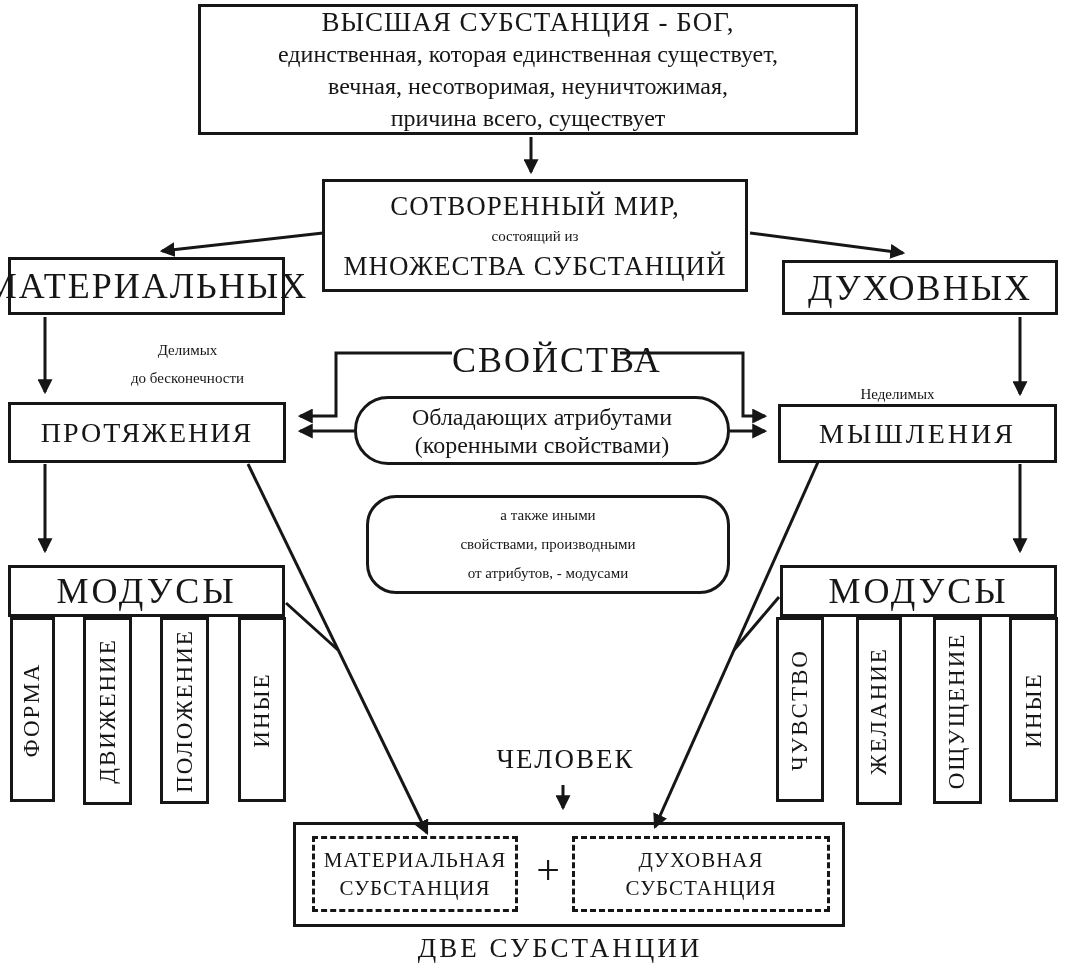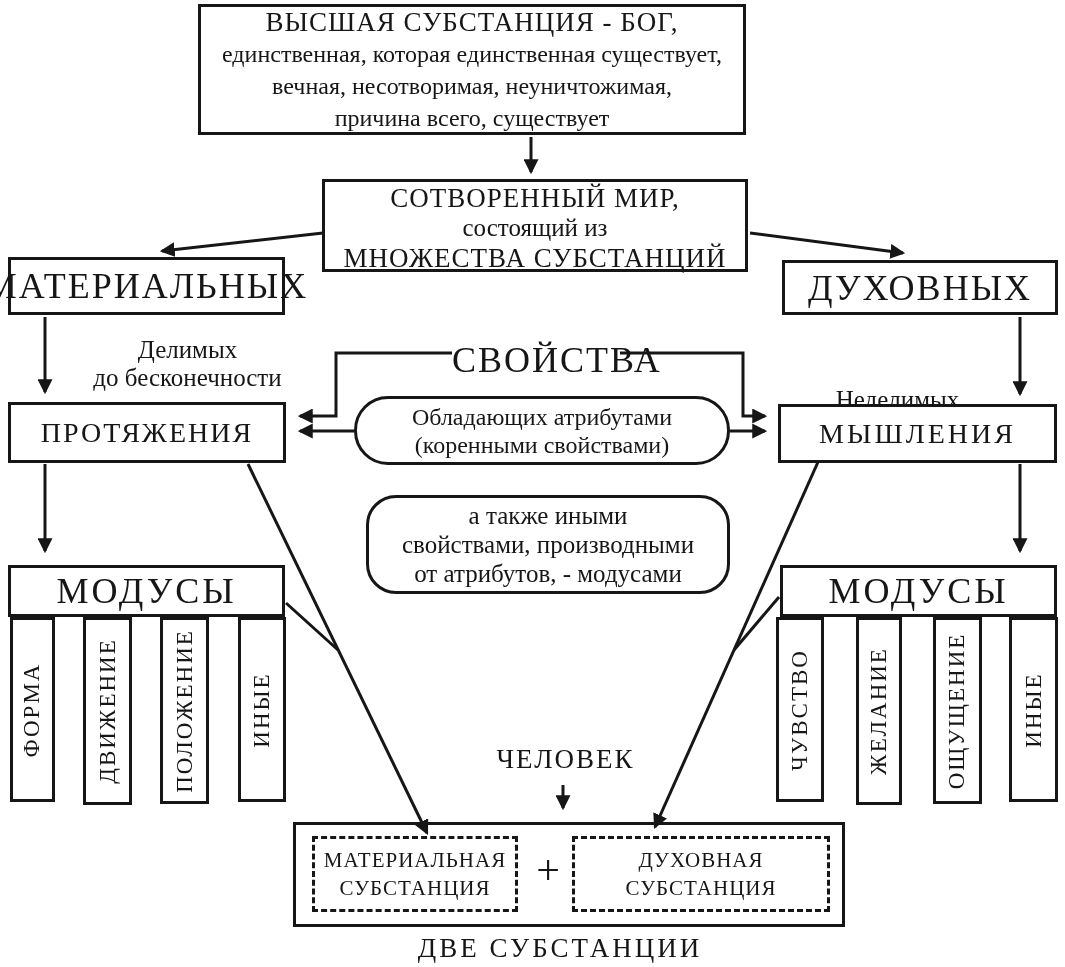--- a/index.html
+++ b/index.html
@@ -9,21 +9,21 @@
 
   .bx{ position:absolute; box-sizing:border-box; border:3px solid var(--ink); background:var(--paper);
        display:flex; flex-direction:column; align-items:center; justify-content:center; text-align:center; }
   .round{ border-radius:34px; }
   .dash{ border-style:dashed; }
   .lbl{ position:absolute; text-align:center; white-space:nowrap; }
 
   .t27{ font-size:27px; letter-spacing:1px; }
   .t26{ font-size:36px; letter-spacing:1px; }
   .t24{ font-size:24px; }
-  .t23{ font-size:25px; }
+  .t23{ font-size:15px; }
   .t21{ font-size:21px; letter-spacing:1px; }
   .caps{ letter-spacing:2px; }
 
   .vcol{ position:absolute; box-sizing:border-box; border:3px solid var(--ink); background:var(--paper);
          display:flex; align-items:center; justify-content:center; }
   .vcol span{ transform:rotate(-90deg); white-space:nowrap; font-size:23px; letter-spacing:2px; }
 
   .god-line{ line-height:32px; }
   .two-lines{ line-height:28px; }
 
@@ -31,28 +31,28 @@
   svg.connectors line, svg.connectors polyline{ stroke:var(--ink); stroke-width:3; fill:none; }
 
   .plus{ position:absolute; font-size:42px; text-align:center; }
   .caption{ position:absolute; text-align:center; font-size:27px; letter-spacing:3px; }
 </style>
 </head>
 <body>
 
 <div id="canvas">
 
-  <div class="bx" style="left:198px; top:4px; width:548px; height:131px;">
+  <div class="bx" style="left:198px; top:4px; width:660px; height:131px;">
     <div class="t27 god-line">ВЫСШАЯ СУБСТАНЦИЯ - БОГ,</div>
     <div class="t24 god-line">единственная, которая единственная существует,</div>
     <div class="t24 god-line">вечная, несотворимая, неуничтожимая,</div>
     <div class="t24 god-line">причина всего, существует</div>
   </div>
 
-  <div class="bx" style="left:322px; top:179px; width:426px; height:93px;justify-content:space-between;">
+  <div class="bx" style="left:322px; top:179px; width:426px; height:113px;">
     <div class="t27 god-line">СОТВОРЕННЫЙ МИР,</div>
     <div class="t23" style="line-height:28px;">состоящий из</div>
     <div class="t27" style="line-height:32px;">МНОЖЕСТВА СУБСТАНЦИЙ</div>
   </div>
 
   <div class="bx t26 caps" style="left:8px; top:257px; width:277px; height:58px;">
     <div>МАТЕРИАЛЬНЫХ</div>
   </div>
   <div class="bx t26 caps" style="left:782px; top:260px; width:276px; height:55px;">
     <div>ДУХОВНЫХ</div>

